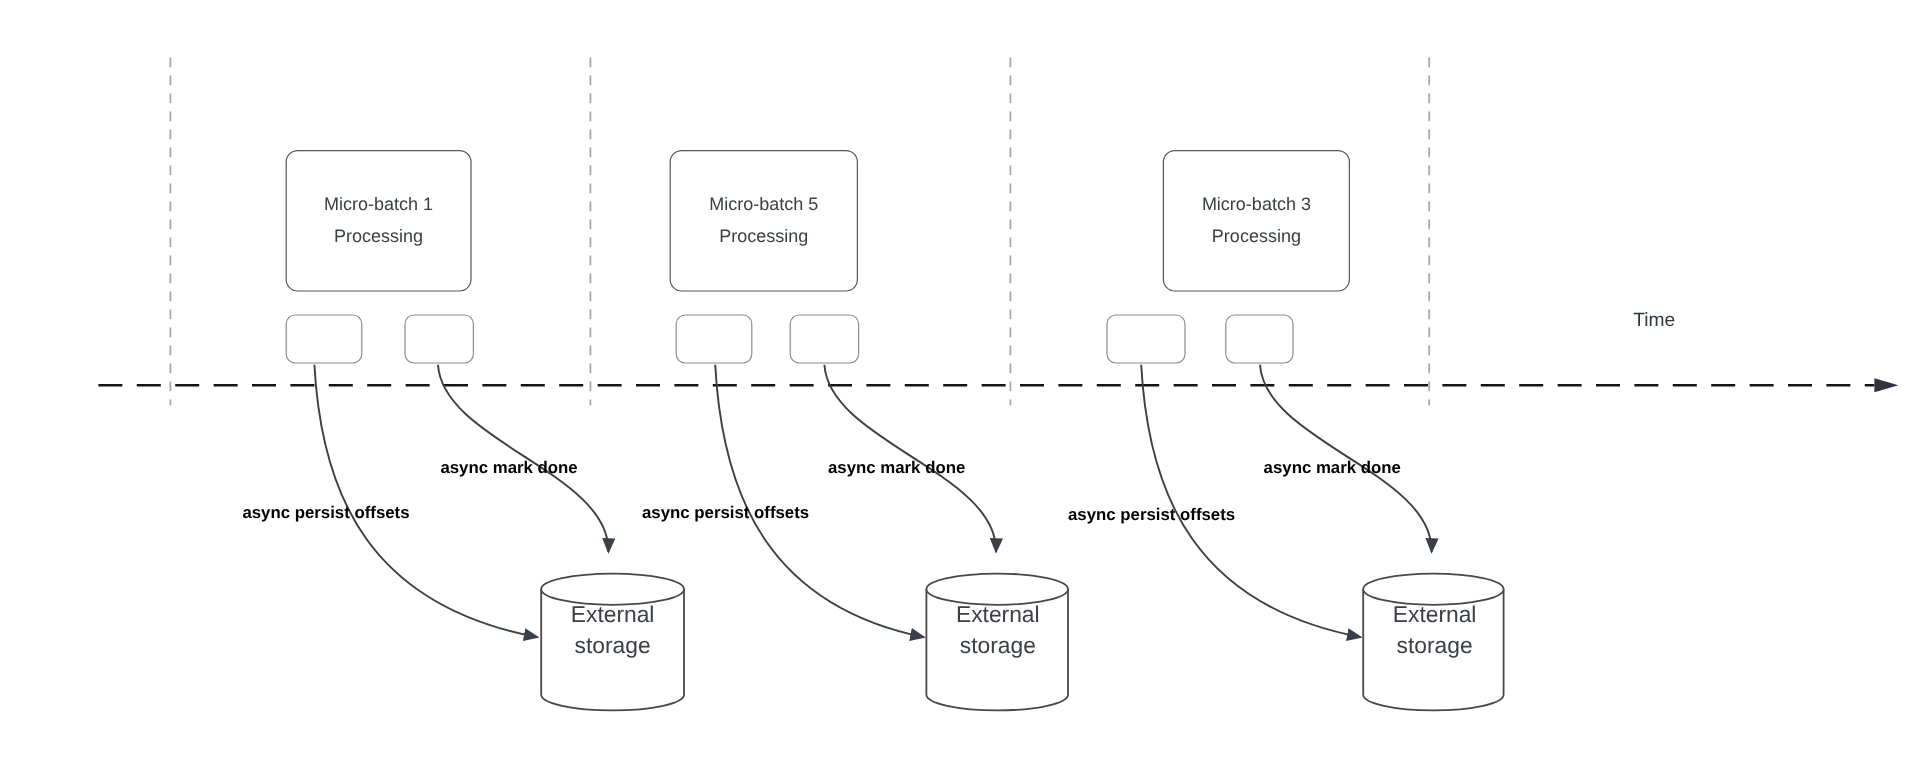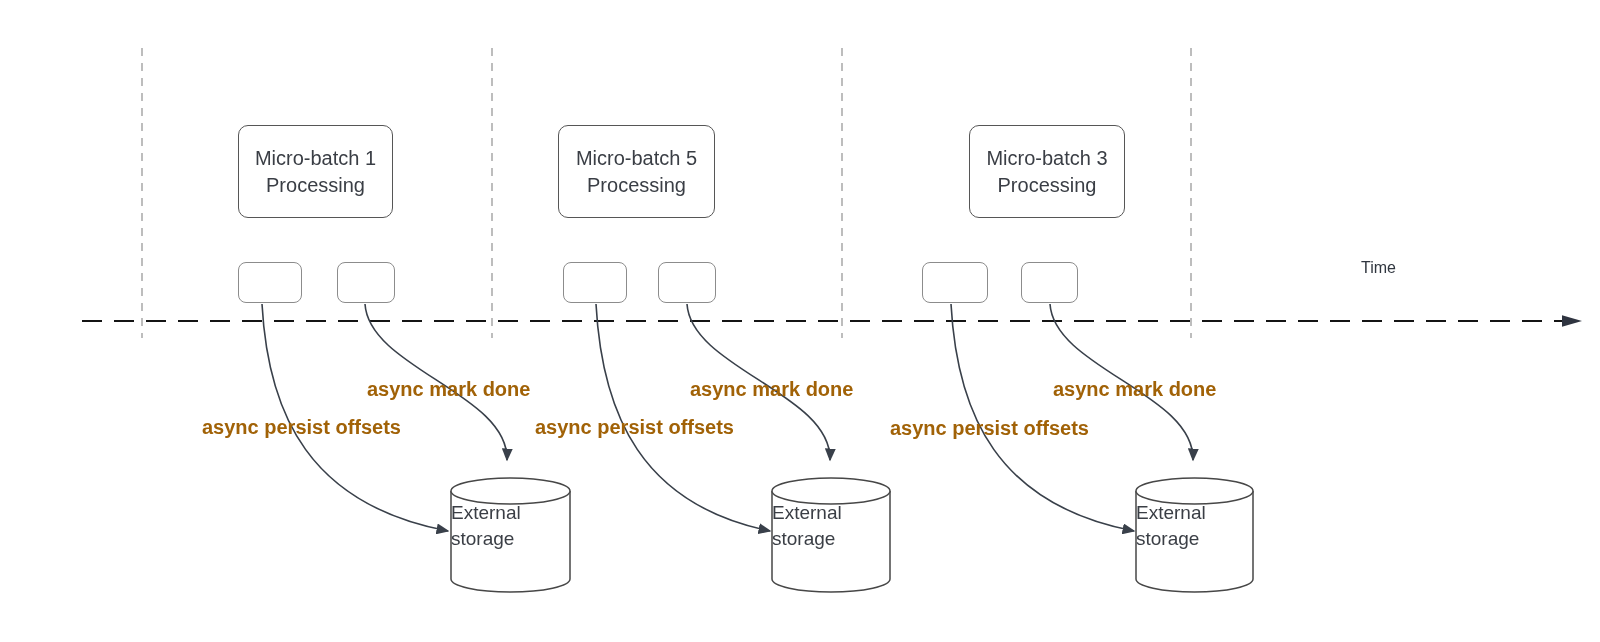--- a/index.html
+++ b/index.html
@@ -2,37 +2,37 @@
 <html><head>
 <meta charset="utf-8">
 <style>
   html,body{margin:0;padding:0;background:#ffffff;}
   .canvas{
     position:relative;width:1600px;height:642px;background:#ffffff;overflow:hidden;
     font-family:"Liberation Sans","DejaVu Sans",sans-serif;
   }
   .layer{position:absolute;left:0;top:0;}
   .bigbox{
-    position:absolute;top:125px;height:93px;box-sizing:border-box;
+    position:absolute;top:125px;height:118px;box-sizing:border-box;
     border:1.4px solid #565656;border-radius:10px;background:#ffffff;
     display:flex;align-items:center;justify-content:center;
-    font-size:20px;line-height:27px;color:#3a3e45;text-align:center;
+    font-size:15px;line-height:27px;color:#3a3e45;text-align:center;
     white-space:pre-line;
   }
   .smallbox{
     position:absolute;top:262px;height:41px;box-sizing:border-box;
     border:1.3px solid #8c8c8c;border-radius:8px;background:#ffffff;
   }
   .storage-label{
-    position:absolute;top:500px;width:119px;
+    position:absolute;top:500px;width:119px;text-align:center;
     font-size:19px;line-height:26px;color:#3a3e45;white-space:pre-line;
   }
   .arrow-label{
-    position:absolute;font-size:20px;line-height:16px;font-weight:bold;
-    color:#a16207;white-space:nowrap;
+    position:absolute;font-size:14px;line-height:16px;font-weight:bold;
+    color:#000000;white-space:nowrap;
   }
   .time-label{
     position:absolute;left:1361px;top:259px;font-size:16px;color:#30363f;
   }
   
   .b1{left:238px;width:155px;} .s1a{left:238px;width:64px;} .s1b{left:337px;width:58px;}
   .st1{left:451px;} .p1{left:202px;top:419px;} .m1{left:367px;top:381px;}
   
   .b2{left:558px;width:157px;} .s2a{left:563px;width:64px;} .s2b{left:658px;width:58px;}
   .st2{left:772px;} .p2{left:535px;top:419px;} .m2{left:690px;top:381px;}

